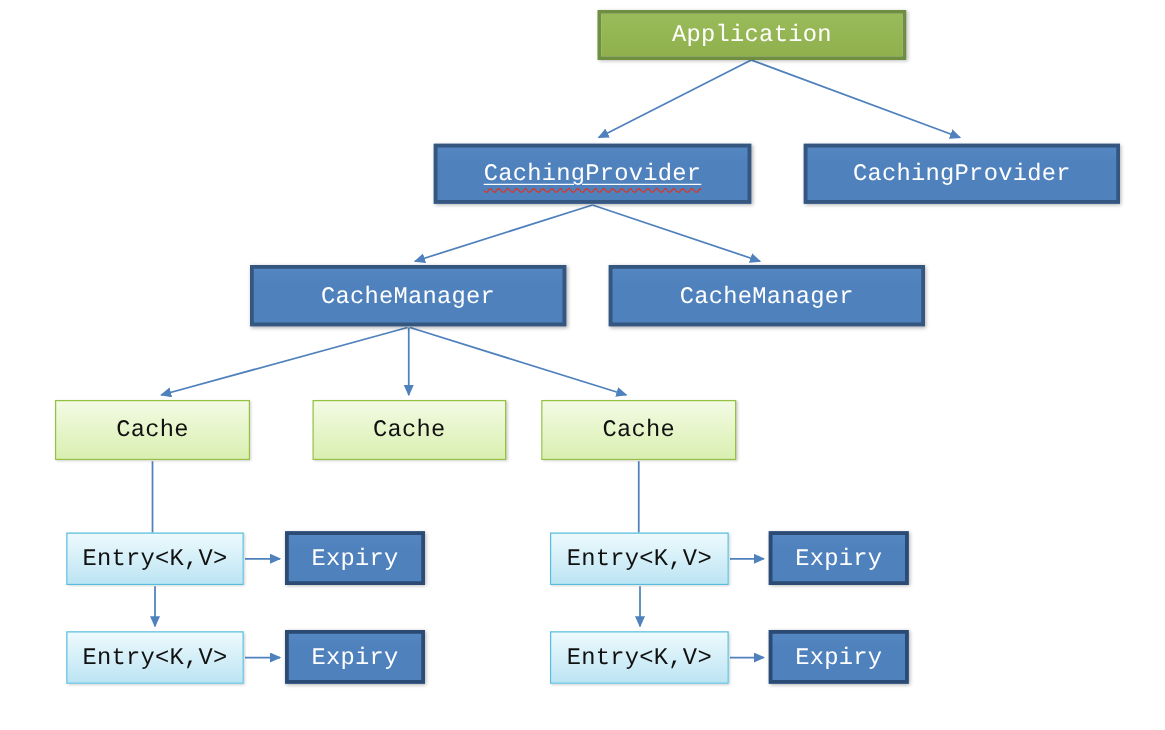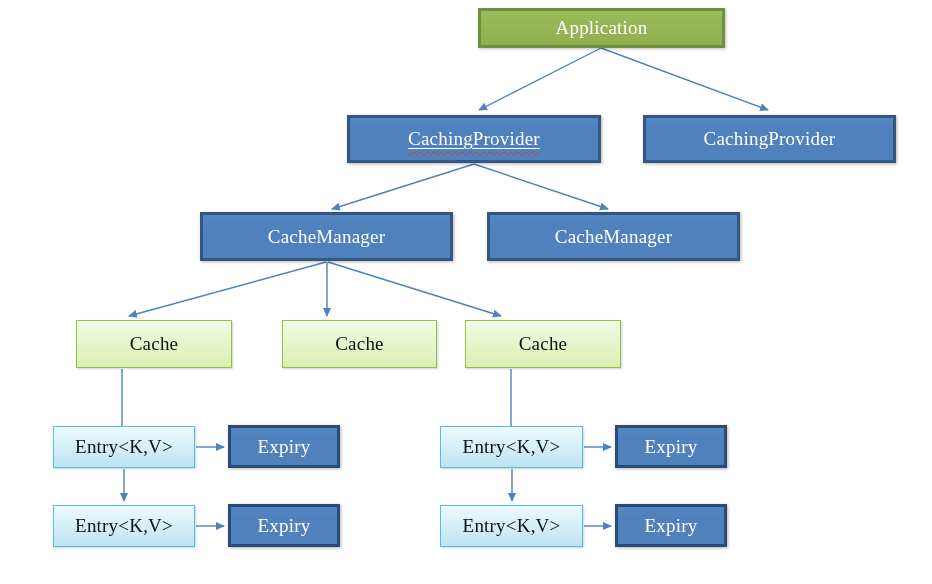--- a/index.html
+++ b/index.html
@@ -1,20 +1,20 @@
 <!DOCTYPE html>
 <html style="--green-fill: #9ABB59; --green-fill-b: #8FB04D; --green-border: #6E8F3F; --blue-fill: #4F81BD; --blue-border: #35577F; --blue-border-dark: #2B4B74; --light-green-top: #F3FBE4; --light-green-bottom: #D9EFB0; --light-green-border: #94C141; --light-blue-top: #EDFAFD; --light-blue-bottom: #BCE4F3; --light-blue-border: #55BEDE; --arrow: #4F81BD; --squiggle: #CE3C31;"><head>
 <meta charset="utf-8">
 <style>
   html,body{margin:0;padding:0;background:#fff;}
   .stage{
     position:relative;
     width:932px;height:584px;
     background:#fff;
-    font-family:Liberation Serif, serif;
+    font-family:Liberation Mono, monospace;
     overflow:hidden;
   }
   .edges{position:absolute;left:0;top:0;width:932px;height:584px;}
   .node{
     position:absolute;
     display:flex;align-items:center;justify-content:center;
     box-sizing:border-box;
     font-size:19px;
     letter-spacing:.2px;
     white-space:nowrap;
@@ -34,21 +34,20 @@
     color:#fff;
     box-shadow:1px 1px 3px rgba(0,0,0,.3);
   }
   .node.blue.dark-border{border-color:var(--blue-border-dark,#2B4B74);}
   
   .node.lightgreen{
     background:linear-gradient(to bottom,var(--light-green-top,#F3FBE4),var(--light-green-bottom,#D9EFB0));
     border:1px solid var(--light-green-border,#94C141);
     color:#111;
     box-shadow:1px 1px 2px rgba(0,0,0,.18);
-    margin-left:32px;
   }
   
   .node.lightblue{
     background:linear-gradient(to bottom,var(--light-blue-top,#EDFAFD),var(--light-blue-bottom,#BCE4F3));
     border:1px solid var(--light-blue-border,#55BEDE);
     color:#111;
     box-shadow:1px 1px 2px rgba(0,0,0,.18);
     text-align:right;
   }
   

